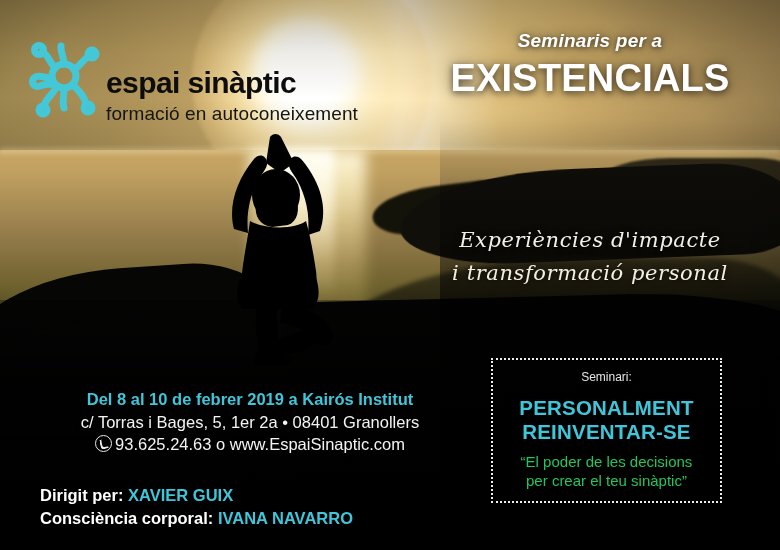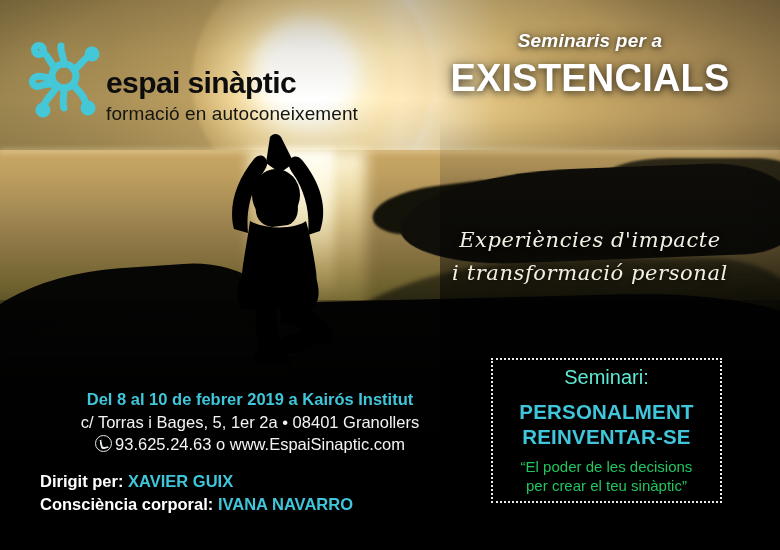--- a/index.html
+++ b/index.html
@@ -188,37 +188,37 @@
   .phone-ico{
     display:inline-block;width:15px;height:15px;border-radius:50%;
     border:1.4px solid #e8eceb;position:relative;top:2px;margin-right:3px;
     vertical-align:baseline;
   }
   .phone-ico::after{
     content:"";position:absolute;left:3.5px;top:2.6px;width:6px;height:7.5px;
     border-left:2px solid #e8eceb;border-bottom:2px solid #e8eceb;
     border-radius:0 0 0 4px;transform:rotate(-10deg);
   }
-  .credits{position:absolute;left:40px;top:470px;}
+  .credits{position:absolute;left:40px;top:484px;}
   .credit-line{
     font-size:16.5px;font-weight:bold;color:#ffffff;line-height:1.42;
     white-space:nowrap;text-shadow:0 1px 3px rgba(0,0,0,.9);
   }
   .credit-name{color:#3fc6da;}
 
   
   .sem-box{
     position:absolute;left:491px;top:358px;width:231px;height:145px;
     border:2px dotted #e9eeee;
     box-sizing:border-box;
     display:flex;flex-direction:column;align-items:center;
     justify-content:center;padding:4px 8px;
   }
   .sem-label{
-    font-size:20px;color:#5eead4;line-height:1.2;margin-bottom:11px;
+    font-size:12px;color:#e5e5e5;line-height:1.2;margin-bottom:11px;
     text-shadow:0 1px 3px rgba(0,0,0,.9);
   }
   .sem-title{
     font-size:20.5px;font-weight:bold;color:#3fc6da;line-height:1.18;
     text-align:center;letter-spacing:.2px;
     text-shadow:0 1px 4px rgba(0,0,0,.9);
   }
   .sem-quote{
     font-size:15px;color:#22c55e;line-height:1.26;text-align:center;
     margin-top:9px;text-shadow:0 1px 3px rgba(0,0,0,.9);

